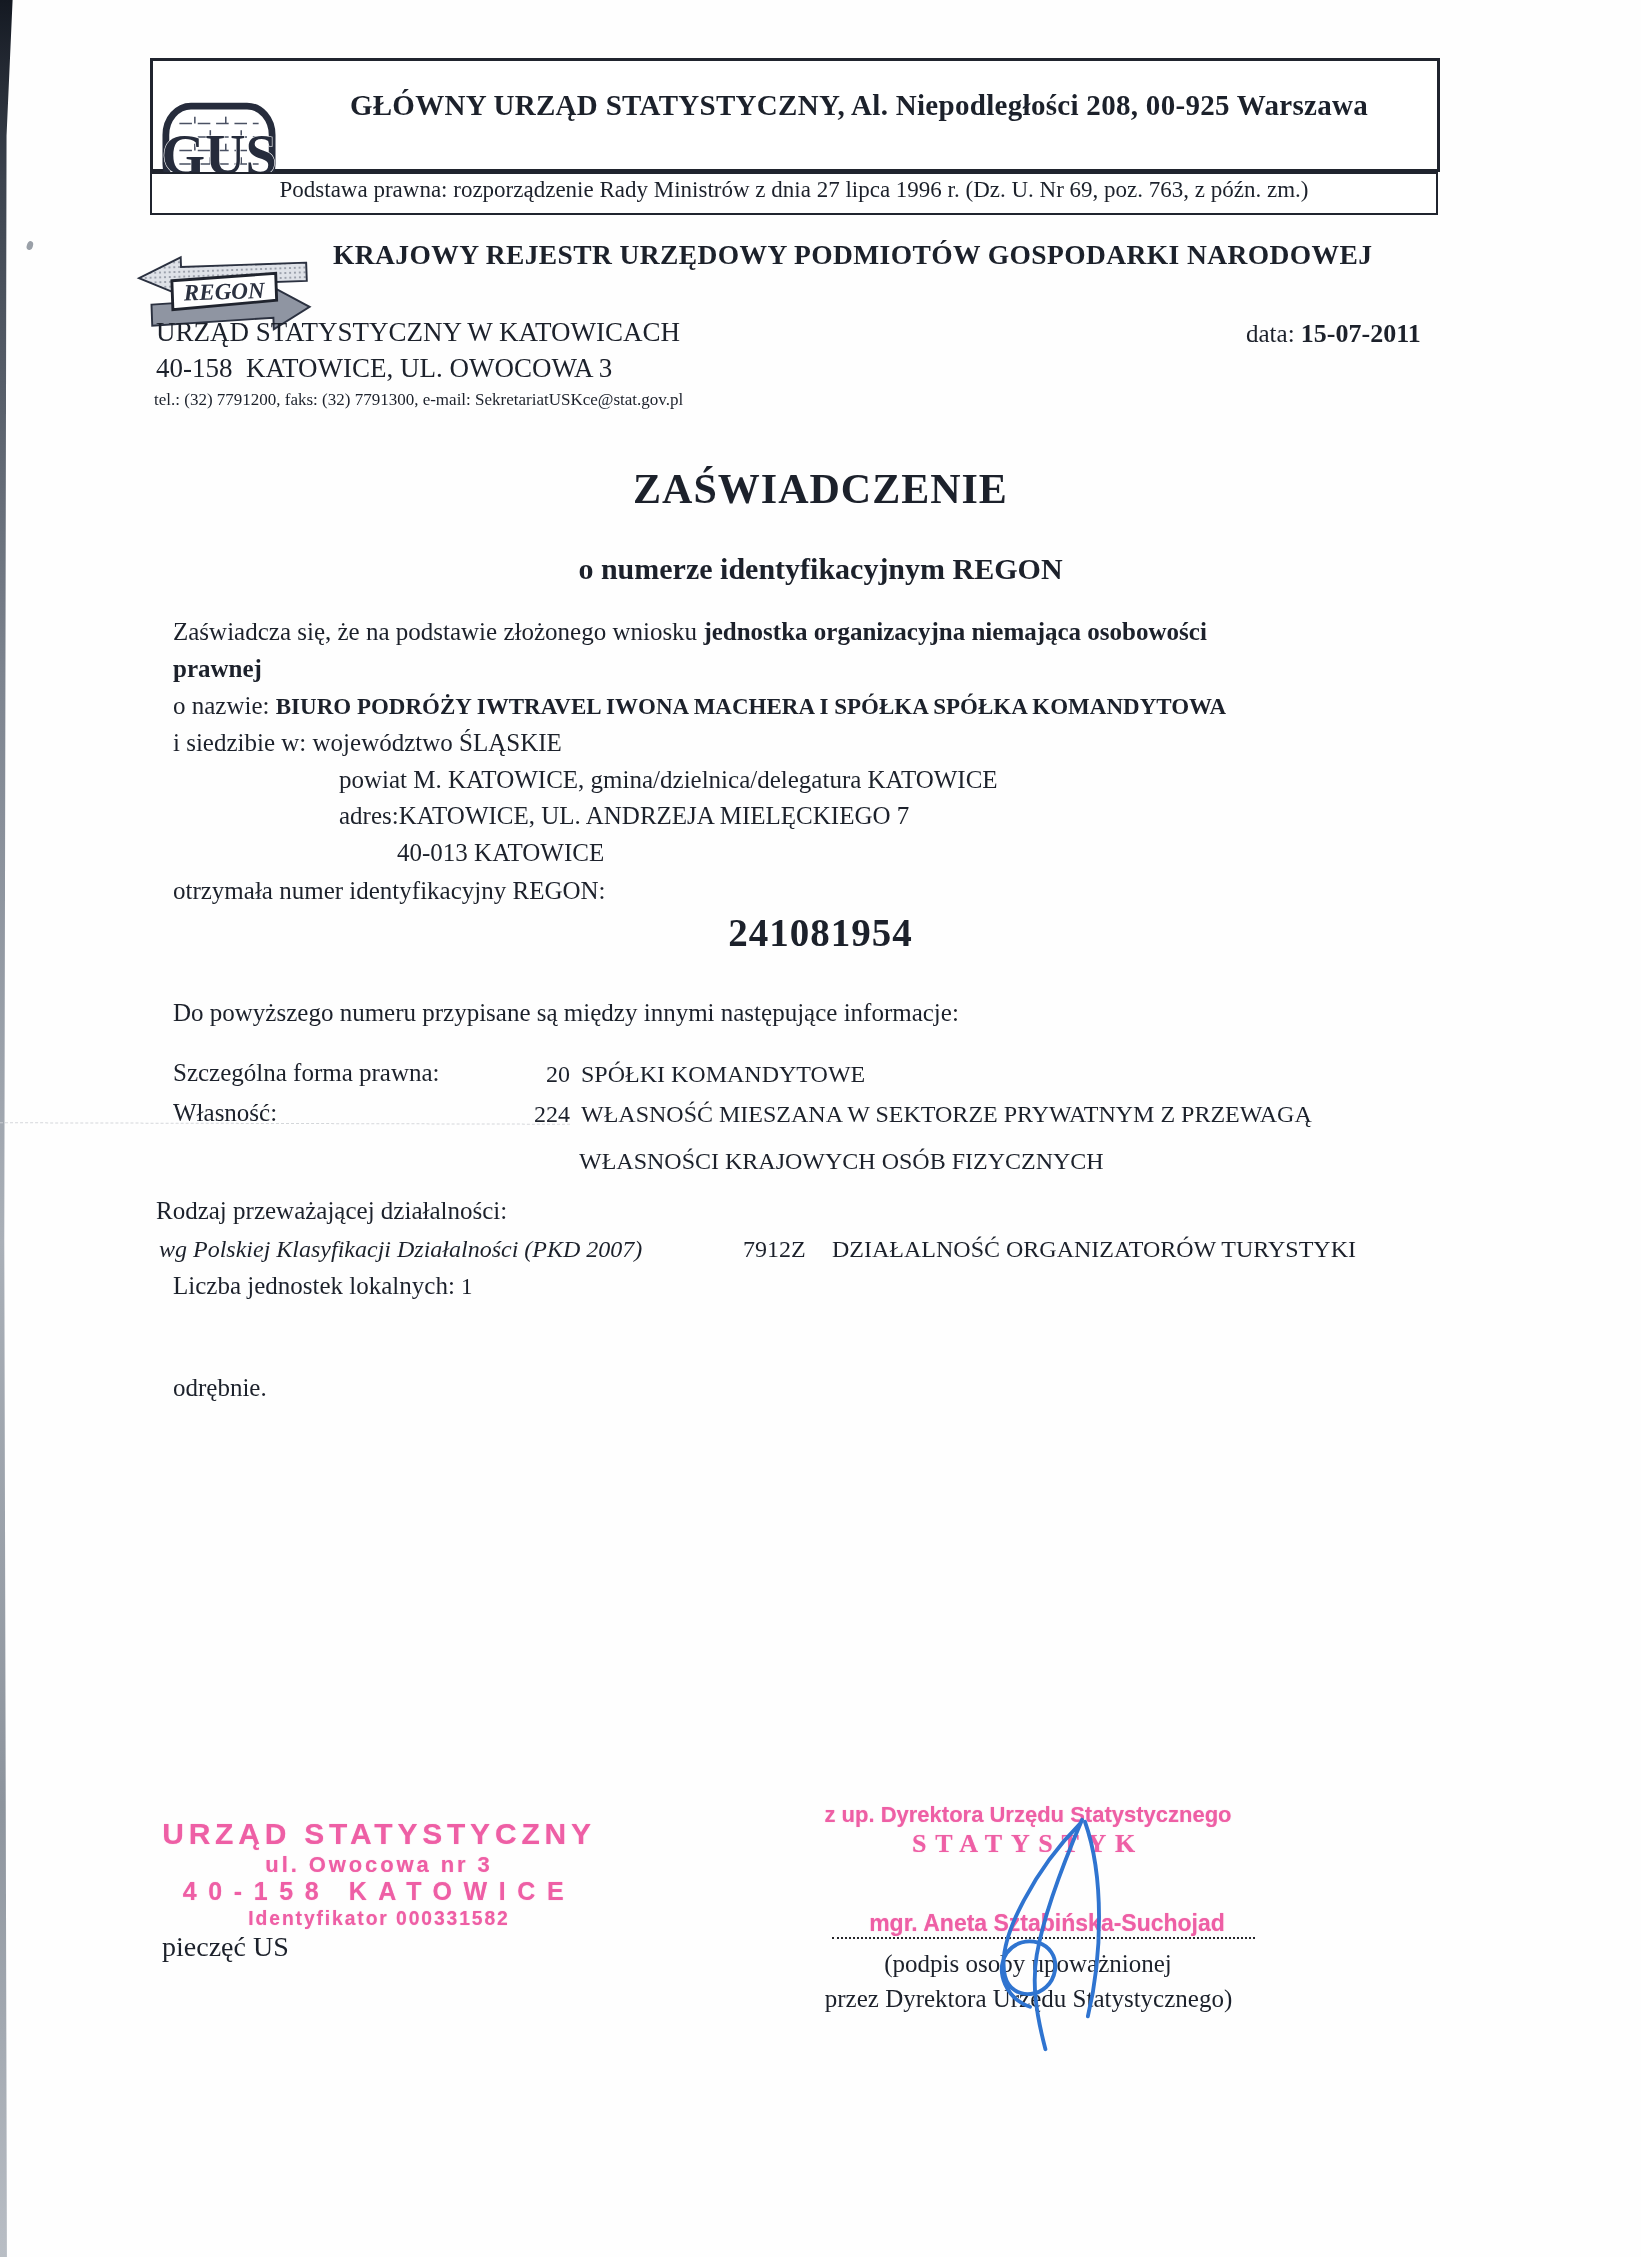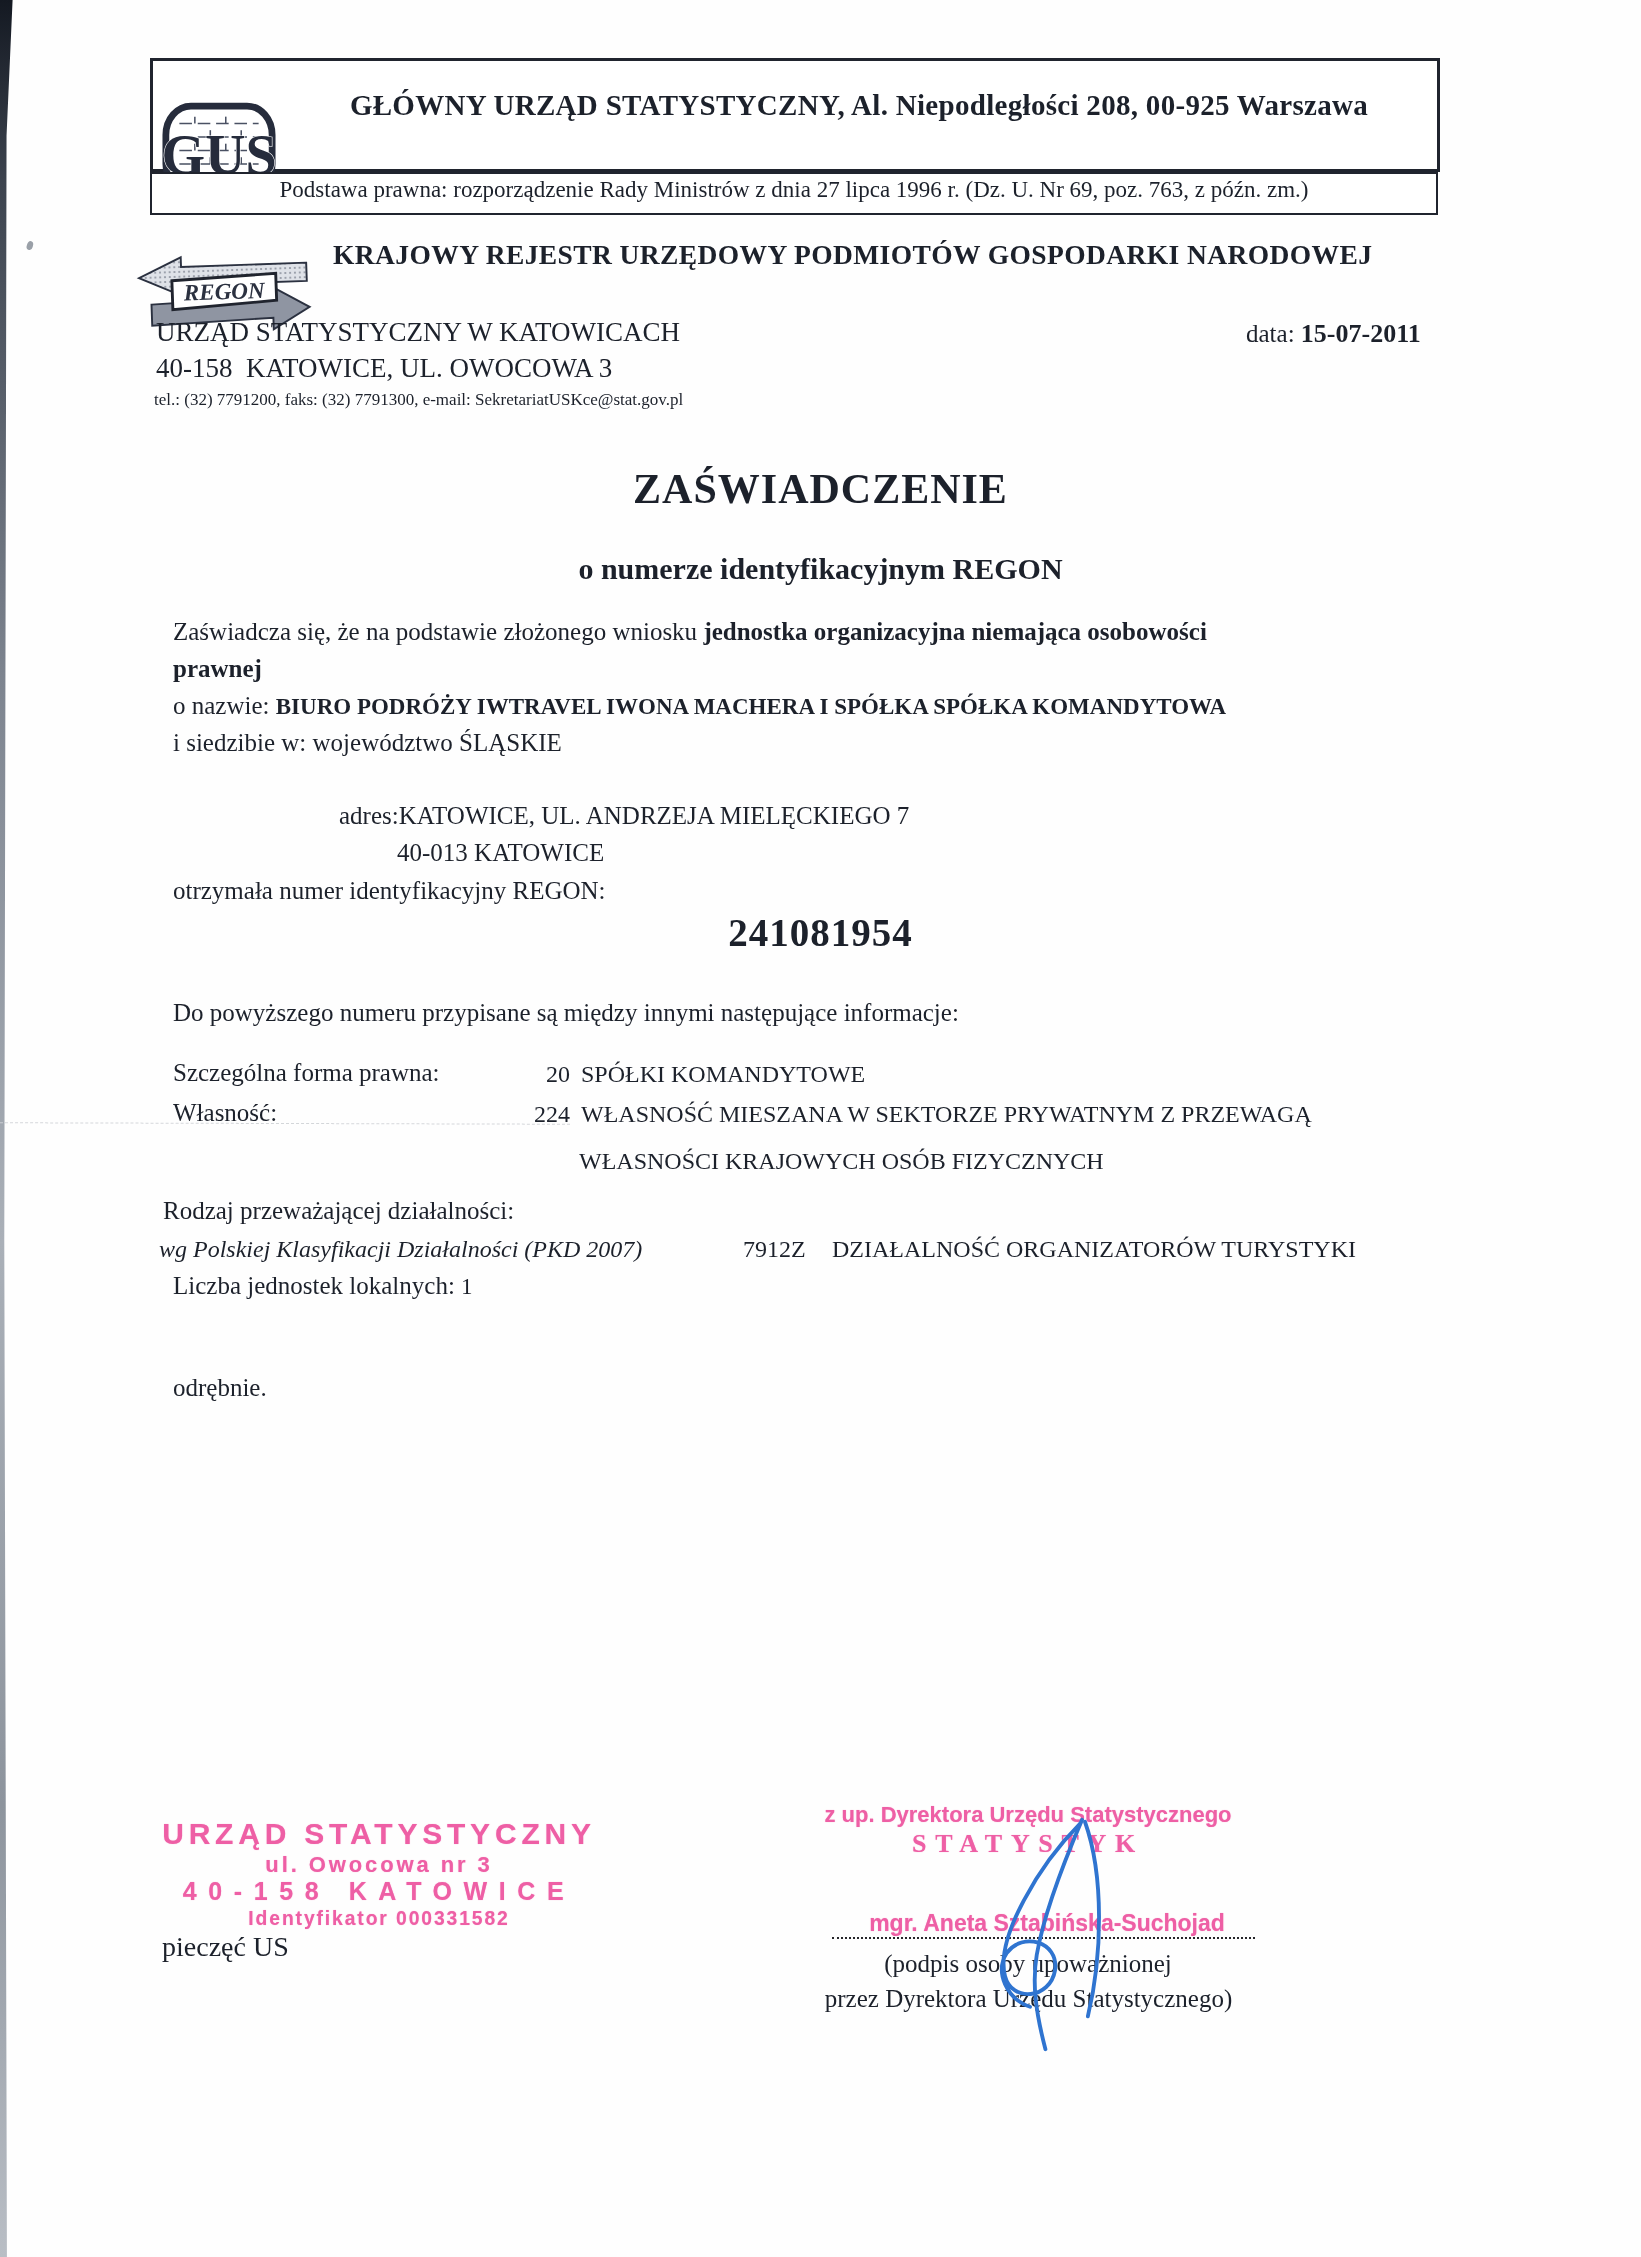--- a/index.html
+++ b/index.html
@@ -138,38 +138,39 @@
   <div class="abs office-contact">tel.: (32) 7791200, faks: (32) 7791300, e-mail: SekretariatUSKce@stat.gov.pl</div>
   <div class="abs date-row"><span>data: </span><span class="val">15-07-2011</span></div>
 
   <div class="abs doc-title">ZAŚWIADCZENIE</div>
   <div class="abs doc-subtitle">o numerze identyfikacyjnym REGON</div>
 
   <div class="abs bt" style="left:159px;top:618px;"><span>Zaświadcza się, że na podstawie złożonego wniosku </span><span class="b">jednostka organizacyjna niemająca osobowości</span></div>
   <div class="abs bt b" style="left:159px;top:655px;">prawnej</div>
   <div class="abs bt" style="left:159px;top:692px;"><span>o nazwie: </span><span class="b" style="font-size:23px;">BIURO PODRÓŻY IWTRAVEL IWONA MACHERA I SPÓŁKA SPÓŁKA KOMANDYTOWA</span></div>
   <div class="abs bt" style="left:159px;top:729px;"><span>i siedzibie w:</span> <span>województwo ŚLĄSKIE</span></div>
+  <div class="abs bt" style="left:325px;top:766px;">powiat M. KATOWICE, gmina/dzielnica/delegatura KATOWICE</div>
   <div class="abs bt" style="left:325px;top:802px;">adres:KATOWICE, UL. ANDRZEJA MIELĘCKIEGO 7</div>
   <div class="abs bt" style="left:383px;top:839px;">40-013 KATOWICE</div>
   <div class="abs bt" style="left:159px;top:877px;">otrzymała numer identyfikacyjny REGON:</div>
 
   <div class="abs regon-number">241081954</div>
 
   <div class="abs bt" style="left:159px;top:999px;">Do powyższego numeru przypisane są między innymi następujące informacje:</div>
 
   <div class="abs bt" style="left:159px;top:1059px;">Szczególna forma prawna:</div>
   <div class="code-col" style="top:1061px;">20</div>
   <div class="val-col" style="top:1061px;">SPÓŁKI KOMANDYTOWE</div>
 
   <div class="abs bt" style="left:159px;top:1099px;">Własność:</div>
   <div class="code-col" style="top:1101px;">224</div>
   <div class="val-col" style="top:1101px;">WŁASNOŚĆ MIESZANA W SEKTORZE PRYWATNYM Z PRZEWAGĄ</div>
   <div class="val-col" style="top:1140px;left:579px;margin-top:8px;">WŁASNOŚCI KRAJOWYCH OSÓB FIZYCZNYCH</div>
 
-  <div class="abs bt" style="left:149px;top:1197px;">Rodzaj przeważającej działalności:</div>
+  <div class="abs bt" style="left:142px;top:1197px;">Rodzaj przeważającej działalności:</div>
   <div class="abs i" style="left:159px;top:1236px;font-size:24px;">wg Polskiej Klasyfikacji Działalności (PKD 2007)</div>
   <div class="abs" style="left:743px;top:1236px;font-size:24px;">7912Z</div>
   <div class="abs" style="left:832px;top:1236px;font-size:24px;">DZIAŁALNOŚĆ ORGANIZATORÓW TURYSTYKI</div>
   <div class="abs bt" style="left:159px;top:1272px;"><span>Liczba jednostek lokalnych: </span><span style="font-size:23px;">1</span></div>
 
   <div class="abs bt" style="left:159px;top:1374px;">odrębnie.</div>
 
   <div class="stampL-l1 pink sans">URZĄD STATYSTYCZNY</div>
   <div class="stampL-l2 pink sans">ul. Owocowa nr 3</div>
   <div class="stampL-l3 pink sans">40-158 KATOWICE</div>

